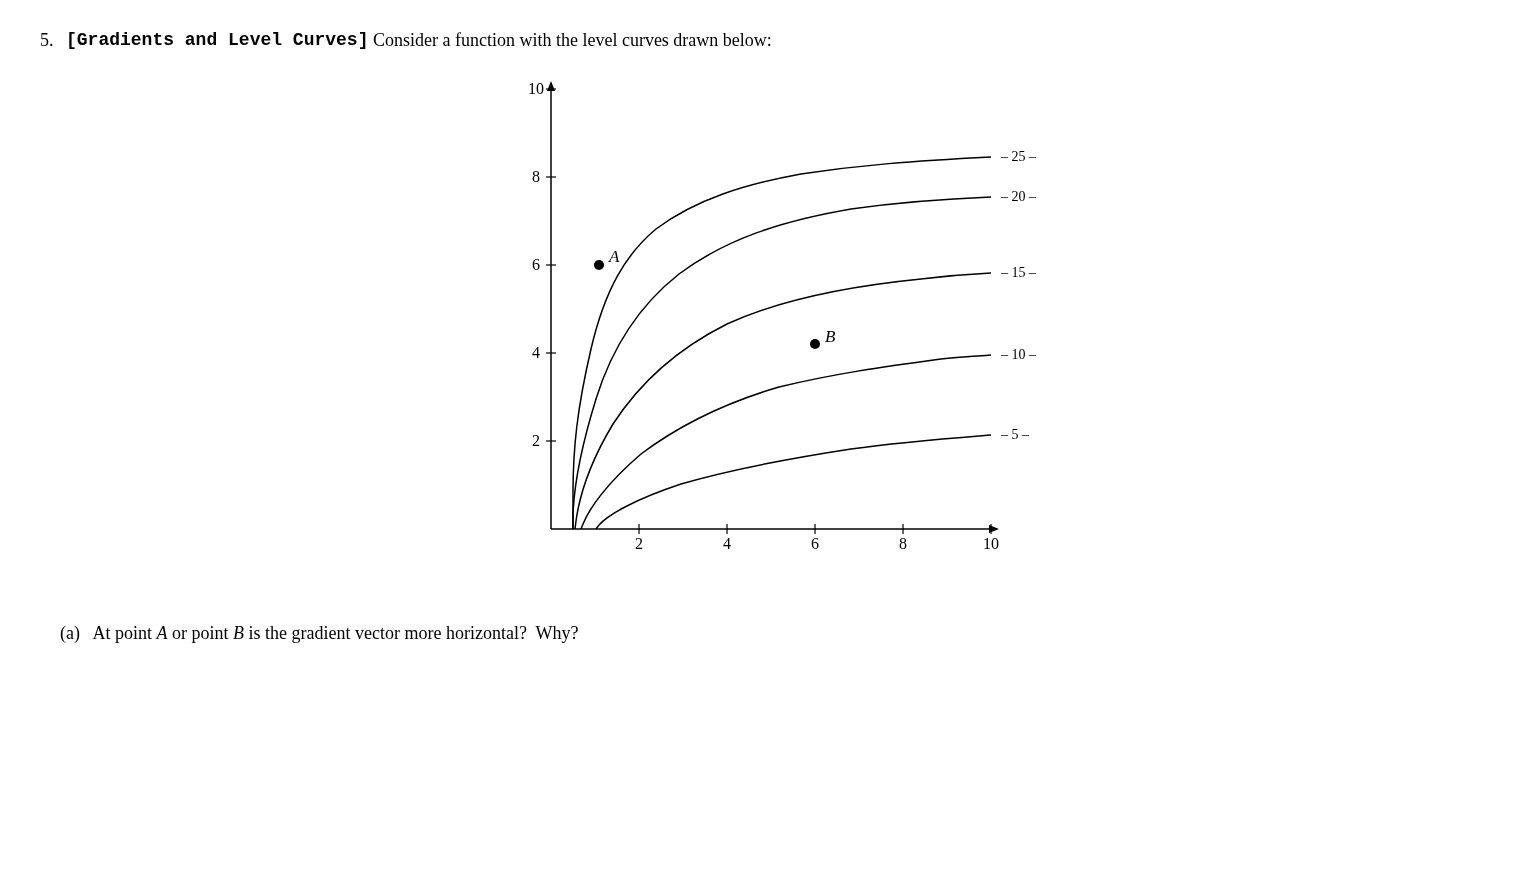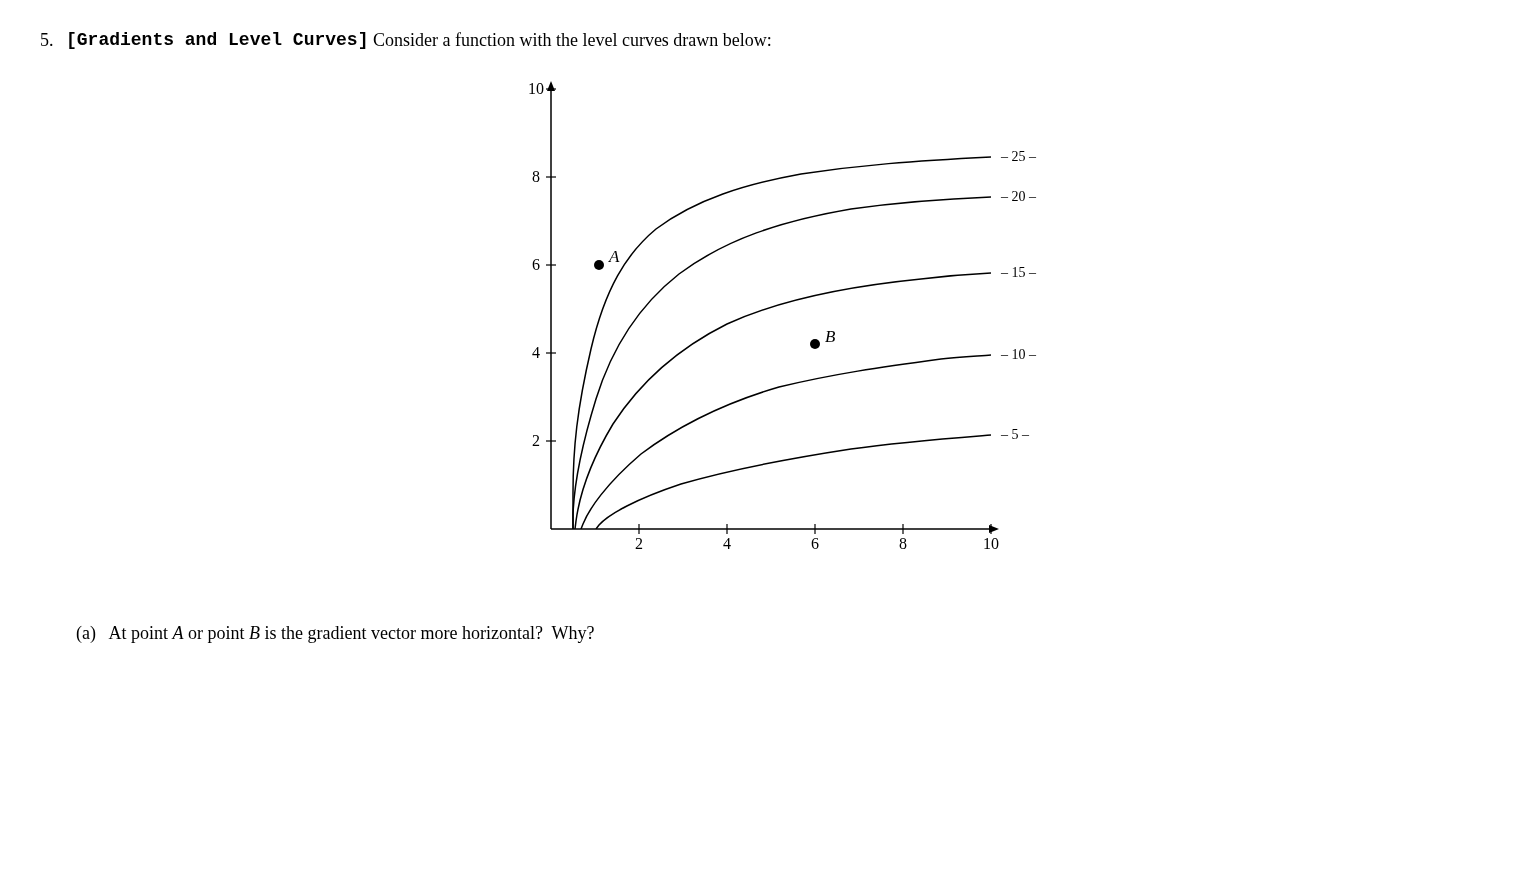--- a/index.html
+++ b/index.html
@@ -33,21 +33,20 @@
       justify-content: center;
       margin: 10px 0 24px 0;
     }
     .questions {
       margin-top: 12px;
       padding-left: 20px;
     }
     .question-item {
       margin-bottom: 8px;
       font-size: 18px;
-      margin-left: 16px;
     }
     em, i {
       font-style: italic;
     }
     svg text {
       font-family: 'Times New Roman', Times, serif;
     }
   </style>
 </head>
 <body>

